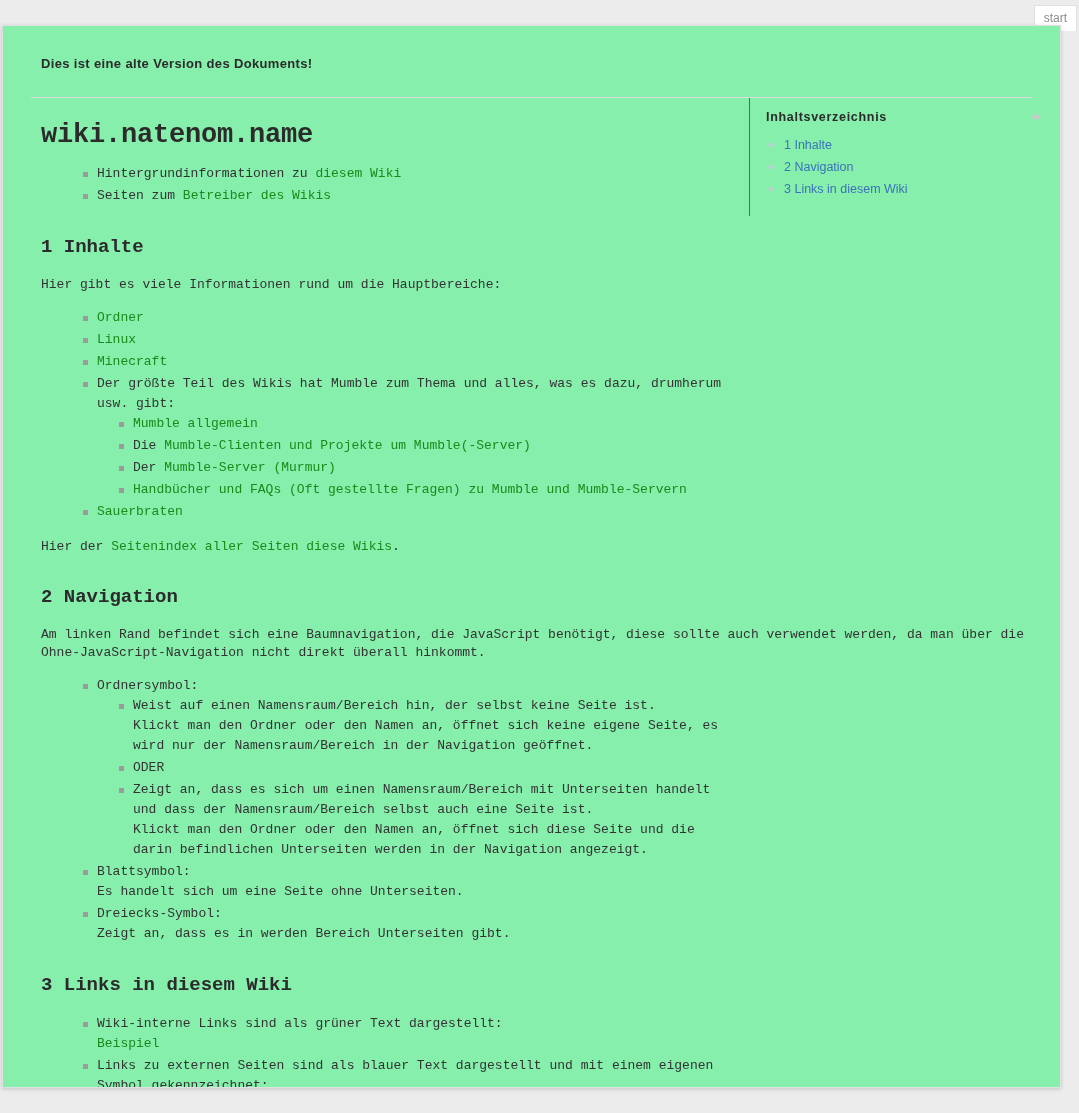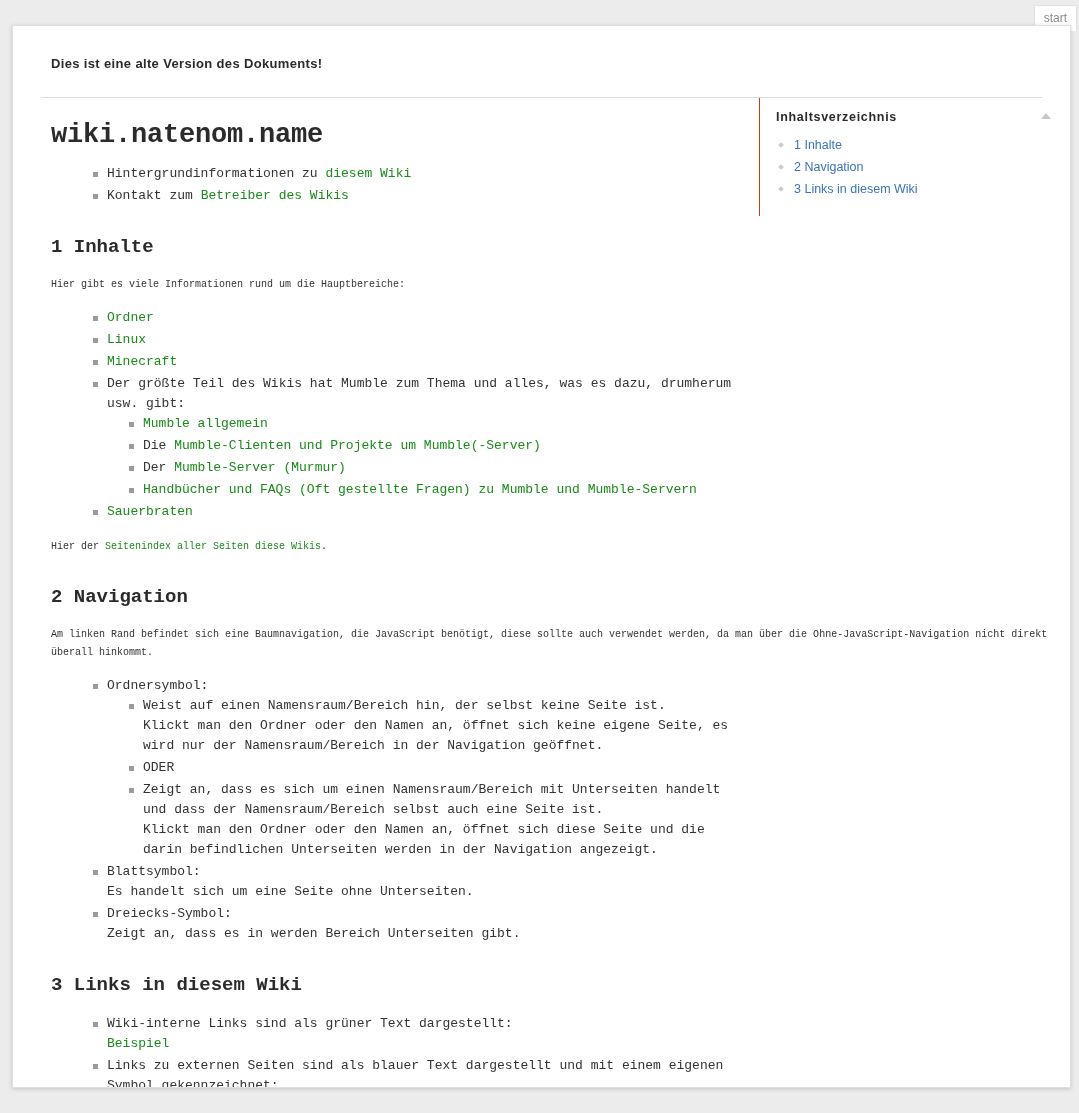--- a/index.html
+++ b/index.html
@@ -38,25 +38,25 @@
     border-radius: 2px 2px 0 0;
     color: #8b8b8b;
     font-size: 12px;
     line-height: 14px;
     box-sizing: border-box;
   }
 
   
   .page-box {
     position: absolute;
-    left: 12px;
+    left: 2px;
     top: 25px;
     width: 1059px;
     height: 1063px;
-    background: #ffffff;
+    background: #86efac;
     border: 1px solid #e0e0e0;
     box-shadow: 0 1px 4px rgba(0,0,0,0.18);
     box-sizing: border-box;
     overflow: hidden;
   }
   .page-inner {
     padding: 22px 28px 0 28px;
   }
 
   
@@ -150,21 +150,21 @@
     font-size: 19px;
     font-weight: bold;
     color: #2b2b2b;
     margin: 30px 0 18px 0;
   }
 
   p.para {
     margin: 0 0 14px 0;
     line-height: 18px;
     color: #333333;
-    font-size: 10px;
+    font-size: 13px;
   }
   p.para.wide { width: 1000px; }
 
   
   ul.bl {
     list-style: none;
     margin: 0 0 16px 0;
     padding: 0 0 0 42px;
   }
   ul.bl ul.bl {
@@ -249,21 +249,21 @@
           </li>
         </ul>
       </div>
 
       <div class="content-col">
 
         <h1 class="page-title">wiki.natenom.name</h1>
 
         <ul class="bl">
           <li><span>Hintergrundinformationen zu </span><a class="int" href="#">diesem Wiki</a></li>
-          <li><span>Kontakt zum </span><a class="int" href="#">Betreiber des Wikis</a></li>
+          <li><span>Seiten zum </span><a class="int" href="#">Betreiber des Wikis</a></li>
         </ul>
 
         <h2 class="section-title">1 Inhalte</h2>
 
         <p class="para">Hier gibt es viele Informationen rund um die Hauptbereiche:</p>
 
         <ul class="bl">
           <li><a class="int" href="#">Ordner</a></li>
           <li><a class="int" href="#">Linux</a></li>
           <li><a class="int" href="#">Minecraft</a></li>

